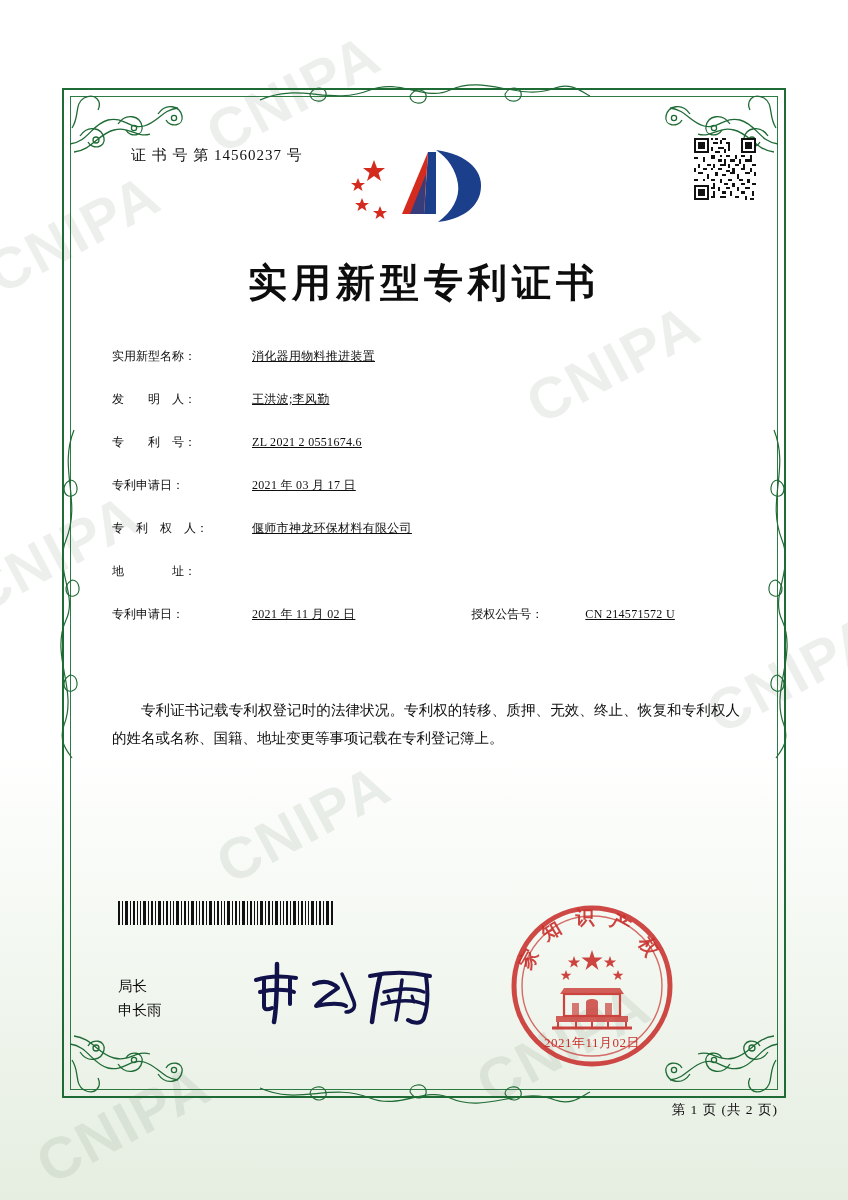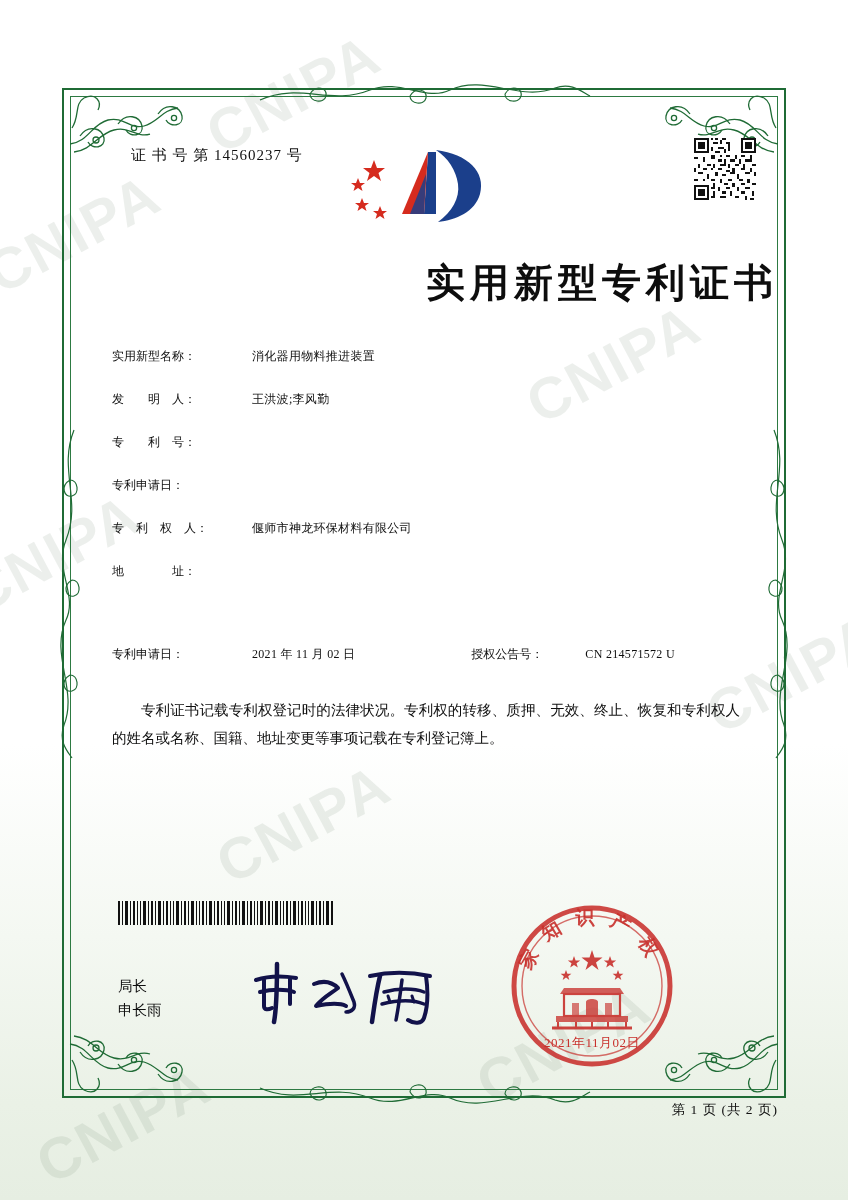--- a/index.html
+++ b/index.html
@@ -97,21 +97,21 @@
     transform: translateX(-50%);
     width: 168px;
     height: 86px;
   }
 
   .main-title {
     position: absolute;
     left: 0;
     right: 0;
     top: 160px;
-    text-align: right;
+    text-align: center;
     font-size: 39px;
     font-weight: 700;
     letter-spacing: 5px;
     color: #0d0d0d;
     font-family: "DejaVu Serif", "Liberation Serif", serif;
   }
 
   .fields {
     position: absolute;
     left: 42px;
@@ -128,24 +128,24 @@
   }
   .field-label {
     width: 104px;
     flex: 0 0 104px;
     letter-spacing: 0px;
     white-space: nowrap;
   }
   .field-value {
     flex: 1;
     letter-spacing: 0.3px;
+    text-decoration: underline;
   }
   .field-row.pair .field-value {
     flex: 0 0 auto;
-    margin-top: 40px;
   }
   .field-label2 {
     flex: 0 0 auto;
     margin-left: 80px;
     white-space: nowrap;
   }
 
   .paras {
     position: absolute;
     left: 42px;
@@ -460,23 +460,25 @@
       <div class="field-row">
         <div class="field-label">实用新型名称：</div>
         <div class="field-value">消化器用物料推进装置</div>
       </div>
       <div class="field-row">
         <div class="field-label">发　　明　人：</div>
         <div class="field-value">王洪波;李风勤</div>
       </div>
       <div class="field-row">
         <div class="field-label">专　　利　号：</div>
+        <div class="field-value">ZL 2021 2 0551674.6</div>
       </div>
       <div class="field-row">
         <div class="field-label">专利申请日：</div>
+        <div class="field-value">2021 年 03 月 17 日</div>
       </div>
       <div class="field-row">
         <div class="field-label">专　利　权　人：</div>
         <div class="field-value">偃师市神龙环保材料有限公司</div>
       </div>
       <div class="field-row">
         <div class="field-label">地　　　　址：</div>
       </div>
       <div class="field-row pair">
         <div class="field-label">专利申请日：</div>

